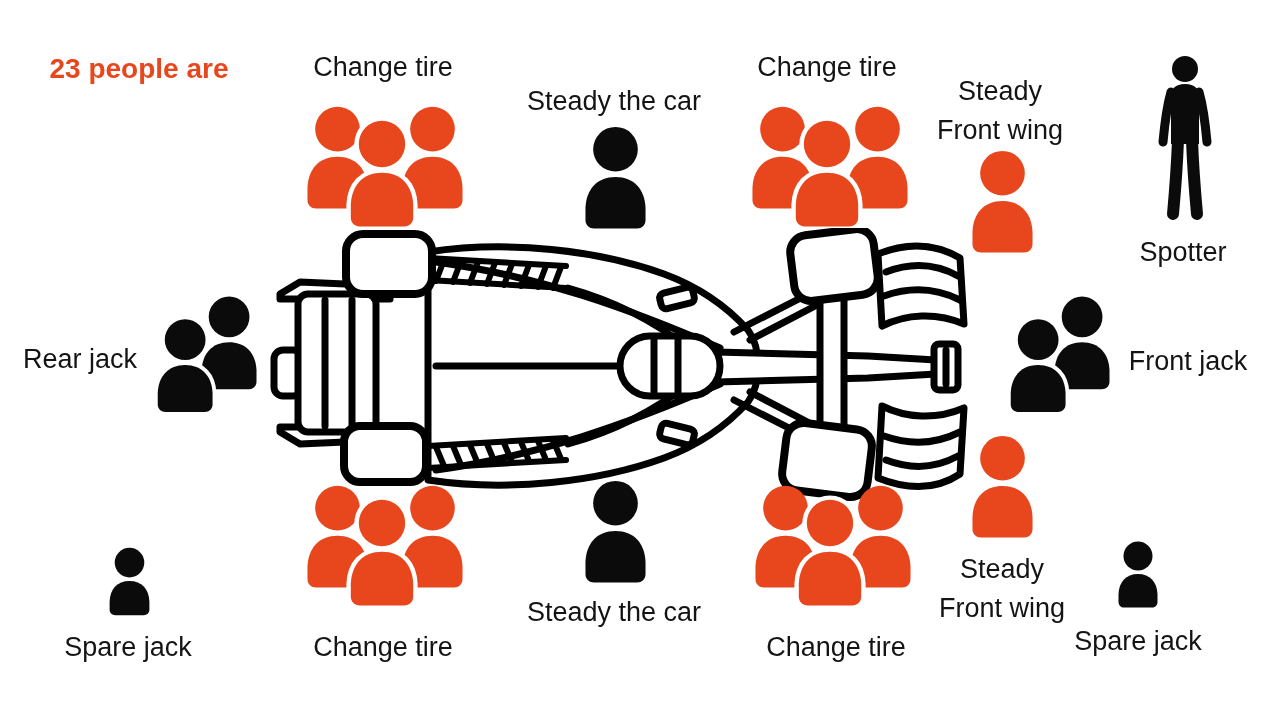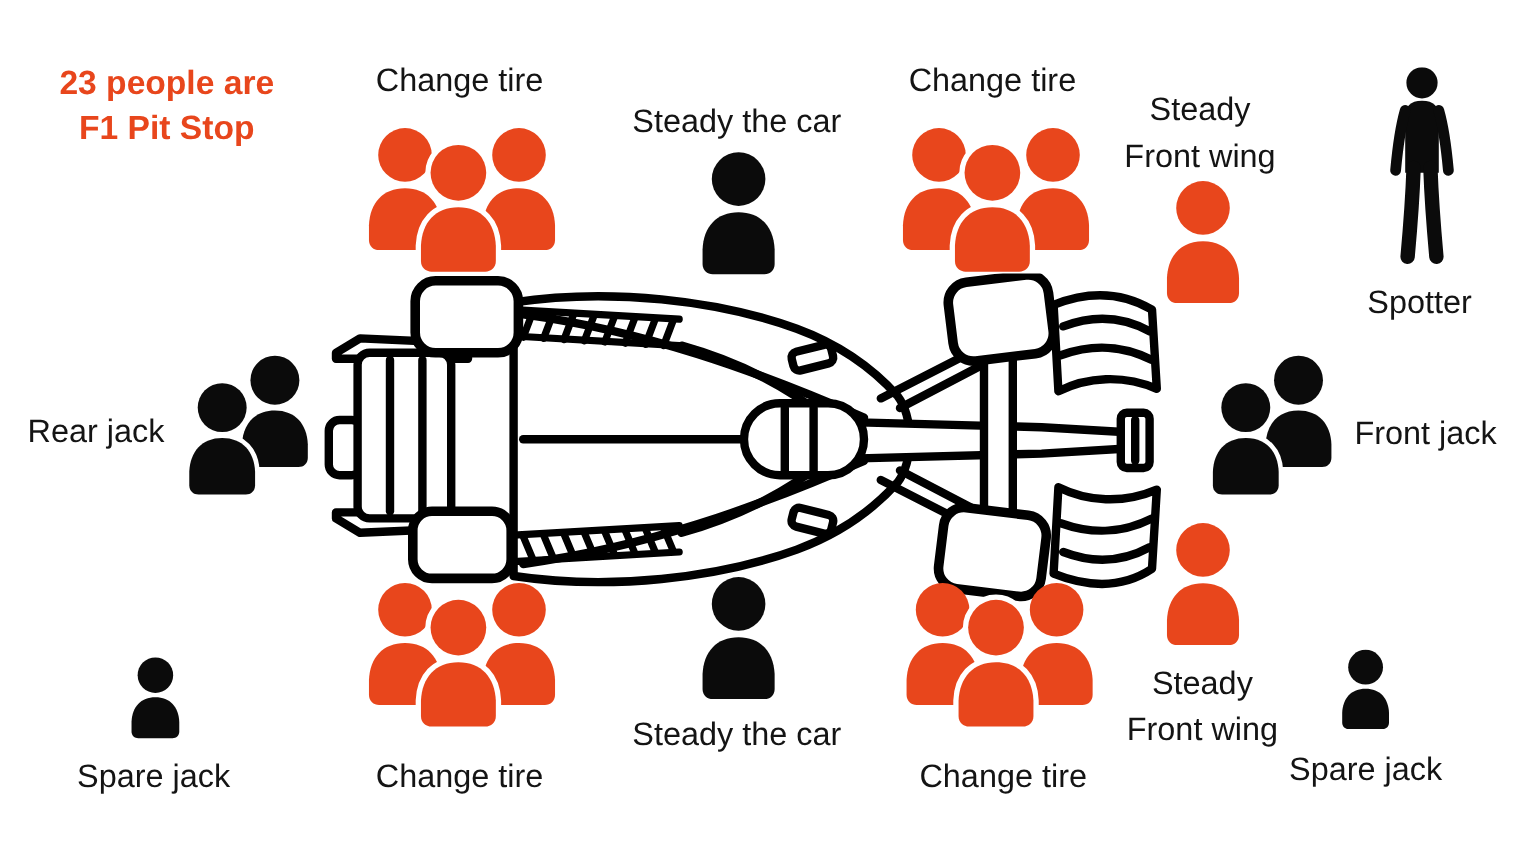--- a/index.html
+++ b/index.html
@@ -27,21 +27,20 @@
     <defs>
       <g id="ps">
         <circle cx="50" cy="30" r="29"></circle>
         <path d="M50 66 C26 66 12 82 11 106 L11 122 C11 129 16 133 22 133 L78 133 C84 133 89 129 89 122 L89 106 C88 82 74 66 50 66 Z"></path>
       </g>
     </defs>
   </svg>
 
   <div class="abs title" style="left: 26px; top: 50px; width: 226px; color: rgb(232, 70, 28);">
     <div>23 people are</div>
-    <div>F1 Pit Stop</div>
   </div>
 
   <div class="abs label" style="left:283px;top:51px;width:200px;">Change tire</div>
   <svg class="abs" style="left: 299px; top: 104px; color: rgb(232, 70, 28);" width="172" height="130" viewBox="0 0 172 130" fill="currentColor">
     <use href="#ps" transform="translate(0,2) scale(0.77)"></use>
     <use href="#ps" transform="translate(95,2) scale(0.77)"></use>
     <use href="#ps" transform="translate(43,16) scale(0.80)" stroke="#fff" stroke-width="11" stroke-linejoin="round" paint-order="stroke"></use>
   </svg>
 
   <div class="abs label" style="left:514px;top:85px;width:200px;">Steady the car</div>

